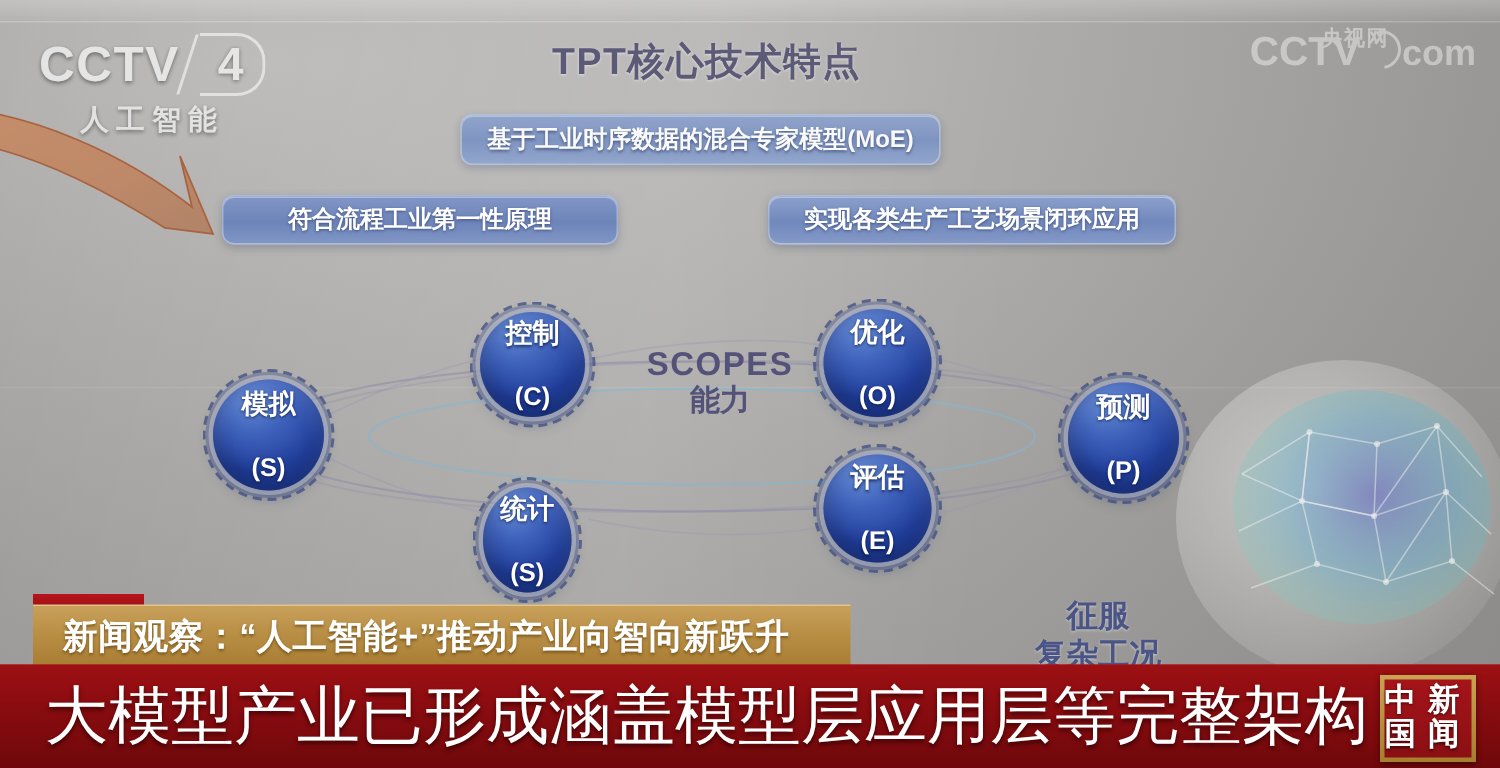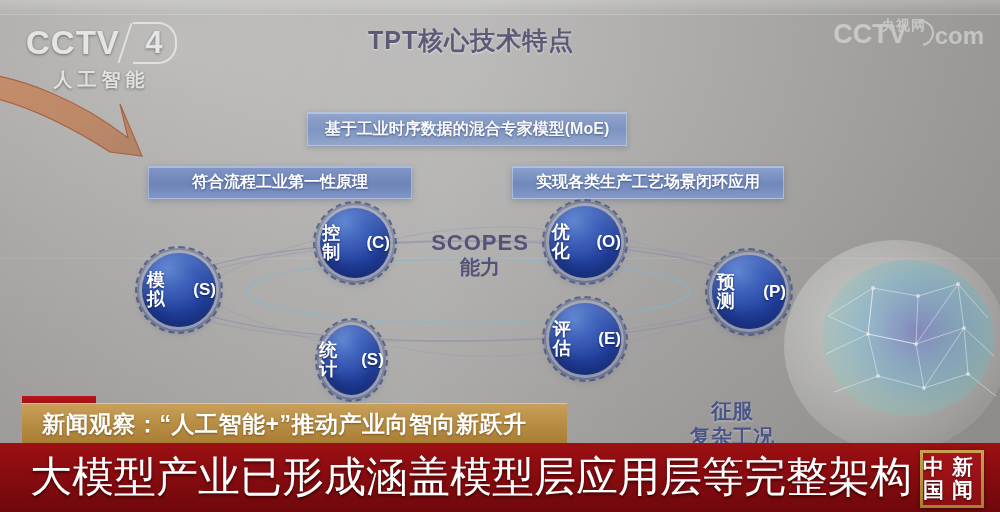--- a/index.html
+++ b/index.html
@@ -40,26 +40,25 @@
     position:absolute;left:368px;top:24px;
     font-size:25px;font-weight:bold;letter-spacing:1px;
     color:#5d5a78;
     text-shadow:0 1px 2px rgba(255,255,255,.55);
     white-space:nowrap;
   }
 
   
   .pill{
     position:absolute;display:flex;align-items:center;justify-content:center;
-    border-radius:0;
+    border-radius:8px;
     color:#ffffff;font-weight:bold;white-space:nowrap;
     text-shadow:0 1px 2px rgba(20,34,80,.55);
     box-shadow:0 2px 6px rgba(60,70,110,.30), inset 0 1px 0 rgba(255,255,255,.35);
     border:1px solid rgba(255,255,255,.35);
-    margin-top:36px;
   }
   .pill-moe{
     left:307px;top:76px;width:318px;height:32px;font-size:16px;
     background:linear-gradient(180deg,#8ea3cd 0%, #7b92c2 52%, #8fa5ce 100%);
     opacity:.93;
   }
   .pill-left{
     left:148px;top:130px;width:262px;height:31px;font-size:16px;
     background:linear-gradient(180deg,#8296c6 0%, #6d84b9 55%, #8096c6 100%);
   }
@@ -72,21 +71,21 @@
   .scopes{
     position:absolute;left:420px;top:230px;width:120px;text-align:center;
     color:#55527a;line-height:1.18;pointer-events:none;
   }
   .scopes .en{font-size:22px;font-weight:bold;letter-spacing:1px;}
   .scopes .cn{font-size:20px;font-weight:bold;}
 
   
   .node{
     position:absolute;border-radius:50%;
-    display:flex;flex-direction:row;align-items:center;justify-content:center;
+    display:flex;flex-direction:column;align-items:center;justify-content:center;
     color:#fff;line-height:1.05;text-align:center;
     background:
       radial-gradient(70% 60% at 35% 22%, #5f86d0 0%, #3f62bb 45%, #22409e 100%);
     box-shadow:
       0 0 0 3px rgba(255,255,255,0.30),
       0 0 0 5px rgba(40,60,130,0.30),
       0 4px 10px rgba(30,45,100,.40),
       inset 0 -6px 14px rgba(10,22,70,.55),
       inset 0 6px 12px rgba(160,190,255,.30);
     text-shadow:0 1px 2px rgba(8,20,60,.75);

